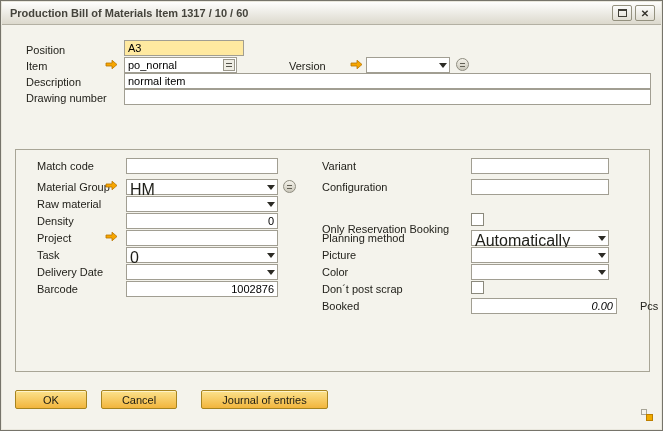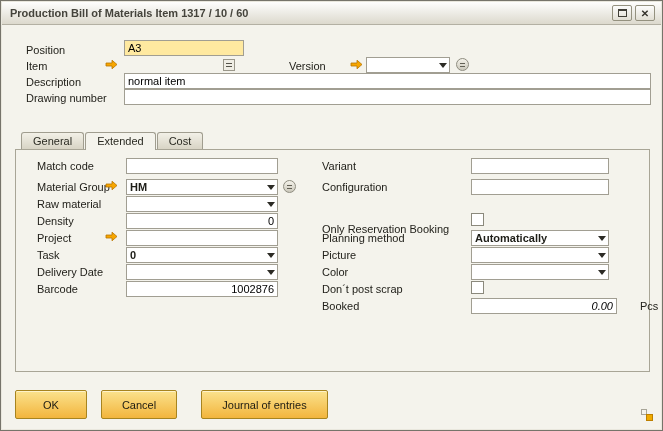--- a/index.html
+++ b/index.html
@@ -38,21 +38,21 @@
   .field {
     position:absolute; height:16px;
     background:#ffffff; border:1px solid #a19e92;
     font-family:"Liberation Sans",sans-serif; font-size:11px; color:#000;
     padding:0 3px; outline:none;
   }
   .field.hl { background:#ffe9a0; }
   .field.num { text-align:right; }
 
   .combo { position:absolute; height:16px; background:#fff; border:1px solid #a19e92; cursor:pointer; }
-  .combo .val { position:absolute; left:3px; top:1px; font-size:11px; white-space:nowrap;font-weight:bold; }
+  .combo .val { position:absolute; left:3px; top:1px; font-size:16px; white-space:nowrap; }
   .combo .dd { position:absolute; right:0; top:0; bottom:0; width:13px; display:flex; align-items:center; justify-content:center; }
   .combo .dd::before { content:""; display:block; width:0; height:0; border:4px solid transparent; border-top:5px solid #2c2b25; margin-top:5px; }
 
   .chk { position:absolute; width:13px; height:13px; background:#fff; border:1px solid #8b897c; cursor:pointer; }
 
   .linkarrow { position:absolute; width:13px; height:11px; cursor:pointer; }
 
   .round-icon {
     position:absolute; width:13px; height:13px; border-radius:50%;
     background:linear-gradient(#f4f2ea,#cbc8bb);
@@ -71,21 +71,21 @@
     border:1px solid #a09d8f; border-bottom:none;
     border-radius:3px 3px 0 0;
     font-size:11px; color:#2a2a22; cursor:pointer;
   }
   .tab.active { background:#f4f3ec; height:18px; }
 
   .groupbox { position:absolute; left:14px; top:148px; width:635px; height:223px; border:1px solid #a8a596; background:#f4f3ec; z-index:1; }
 
   
   .btn {
-    position:absolute; height:29px;
+    position:absolute; height:19px;
     background:linear-gradient(#fbe28d,#f2b53d);
     border:1px solid #a7841f; border-radius:2px;
     box-shadow: inset 0 1px 0 #fff3c8;
     font-family:"Liberation Sans",sans-serif; font-size:11px; color:#1c1b12;
     display:flex; align-items:center; justify-content:center;
     cursor:pointer; white-space:nowrap;
   }
 
   .grip { position:absolute; right:7px; bottom:7px; width:16px; height:16px; cursor:nwse-resize; }
 
@@ -110,45 +110,41 @@
 
   <span class="lbl" style="left:14px; top:43px;">Position</span>
   <input class="field hl" style="left: 123px; top: 39px; width: 120px;" value="A3">
 
   <span class="lbl" style="left:14px; top:59px;">Item</span>
   <span class="linkarrow" style="left:104px; top:58px;">
     <svg width="13" height="11" viewBox="0 0 13 11">
         <path d="M1 4 H7 V1.2 L12 5.5 L7 9.8 V7 H1 Z" fill="#f7a600" stroke="#b87400" stroke-width="0.8"></path>
       </svg>
   </span>
+  <input class="field" style="left: 123px; top: 56px; width: 113px;" value="po_nornal">
   <span class="cfl z3" style="left:222px; top:58px;"></span>
 
   <span class="lbl" style="left:277px; top:59px;">Version</span>
   <span class="linkarrow" style="left:349px; top:58px;">
     <svg width="13" height="11" viewBox="0 0 13 11">
         <path d="M1 4 H7 V1.2 L12 5.5 L7 9.8 V7 H1 Z" fill="#f7a600" stroke="#b87400" stroke-width="0.8"></path>
       </svg>
   </span>
   <div class="combo" style="left:365px; top:56px; width:84px;">
     <span class="val"></span>
     <span class="dd"></span>
   </div>
   <span class="round-icon" style="left:455px; top:57px;"></span>
 
   <span class="lbl" style="left:14px; top:75px;">Description</span>
   <input class="field" style="left: 123px; top: 72px; width: 527px;" value="normal item">
 
   <span class="lbl" style="left:14px; top:91px;">Drawing number</span>
   <input class="field" style="left: 123px; top: 88px; width: 527px;" value="">
 
-  <div class="tabs">
-    <div class="tab">General</div>
-    <div class="tab active">Extended</div>
-    <div class="tab">Cost</div>
-  </div>
   <div class="groupbox"></div>
 
   <span class="lbl z3" style="left:25px; top:159px;">Match code</span>
   <input class="field z3" style="left: 125px; top: 157px; width: 152px;" value="">
 
   <span class="lbl z3" style="left:25px; top:180px;">Material Group</span>
   <span class="linkarrow z3" style="left:104px; top:179px;">
     <svg width="13" height="11" viewBox="0 0 13 11">
         <path d="M1 4 H7 V1.2 L12 5.5 L7 9.8 V7 H1 Z" fill="#f7a600" stroke="#b87400" stroke-width="0.8"></path>
       </svg>

